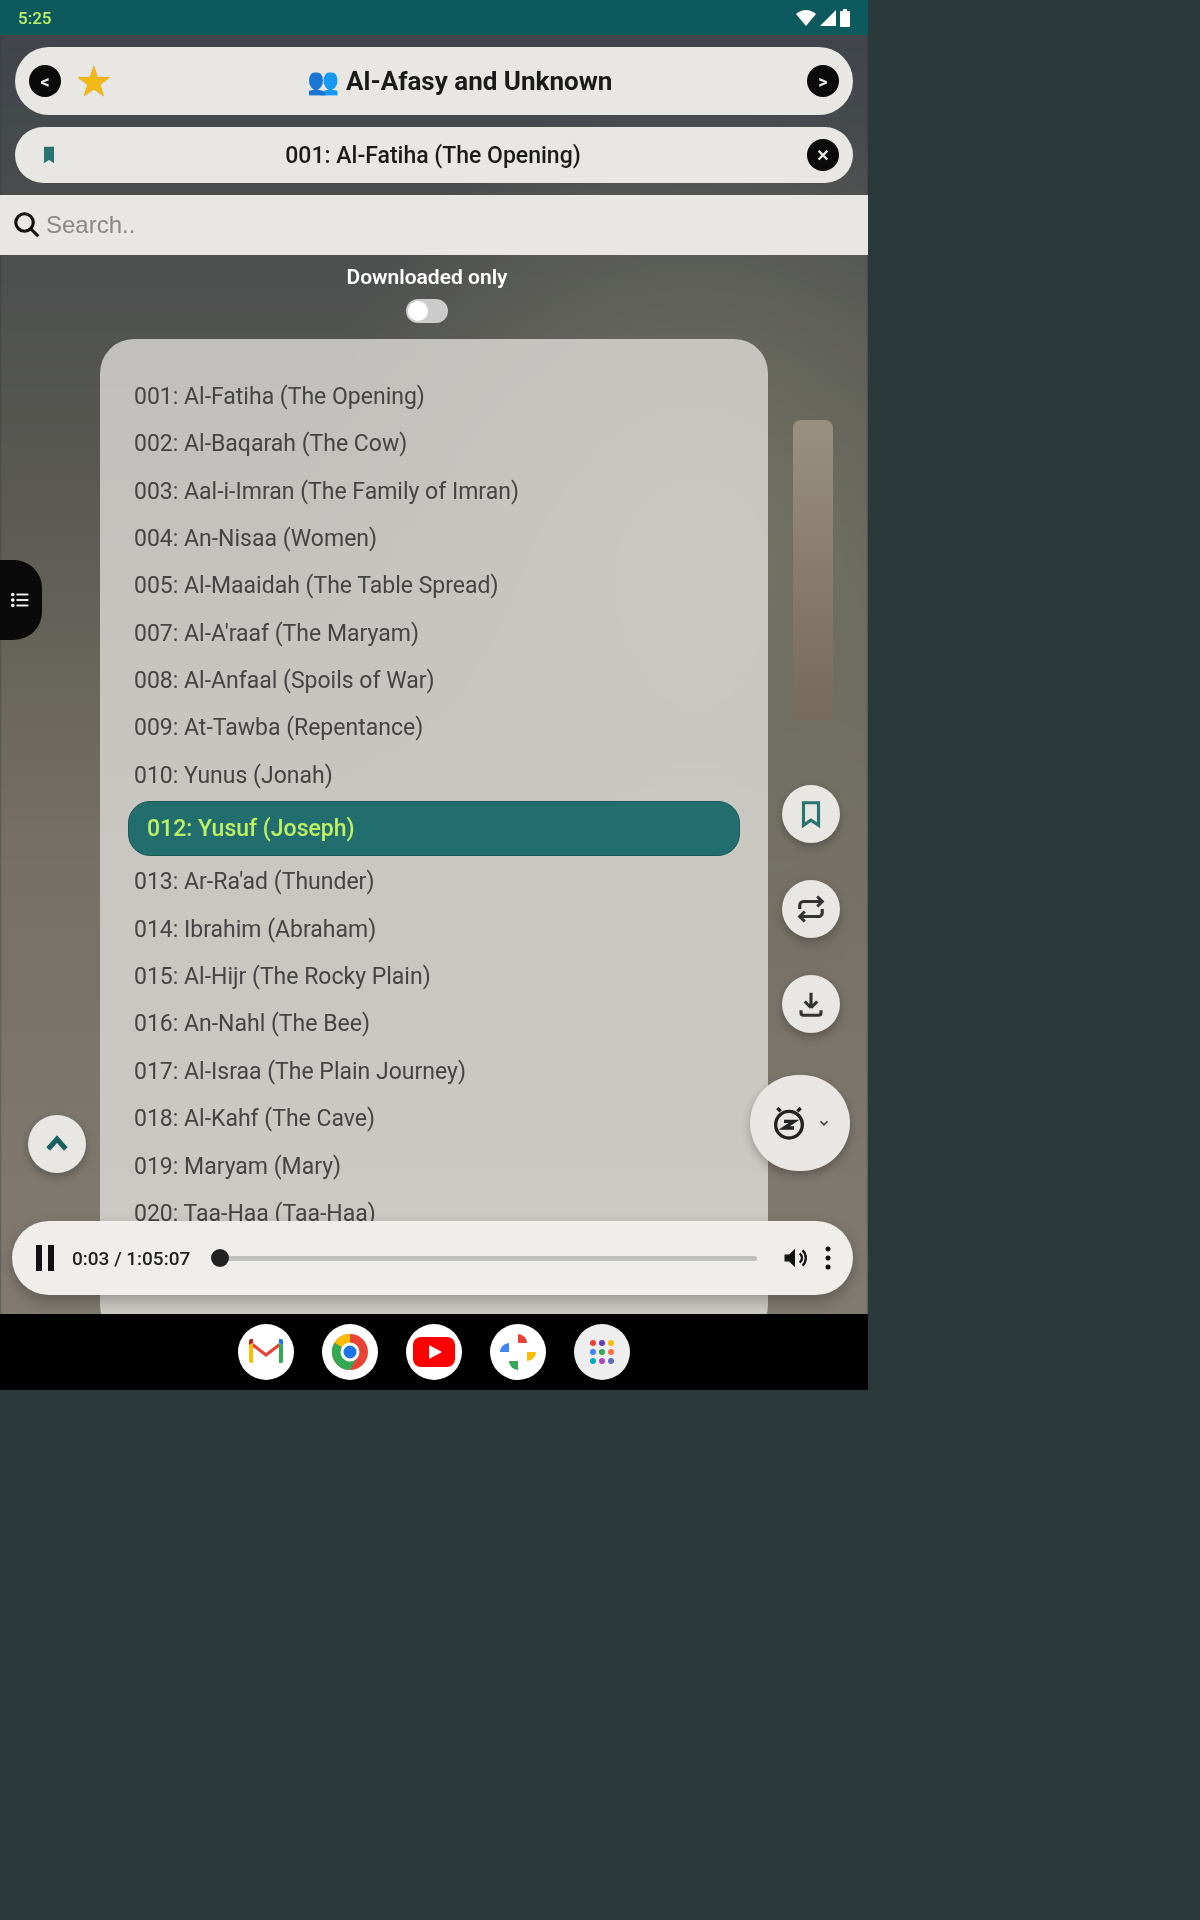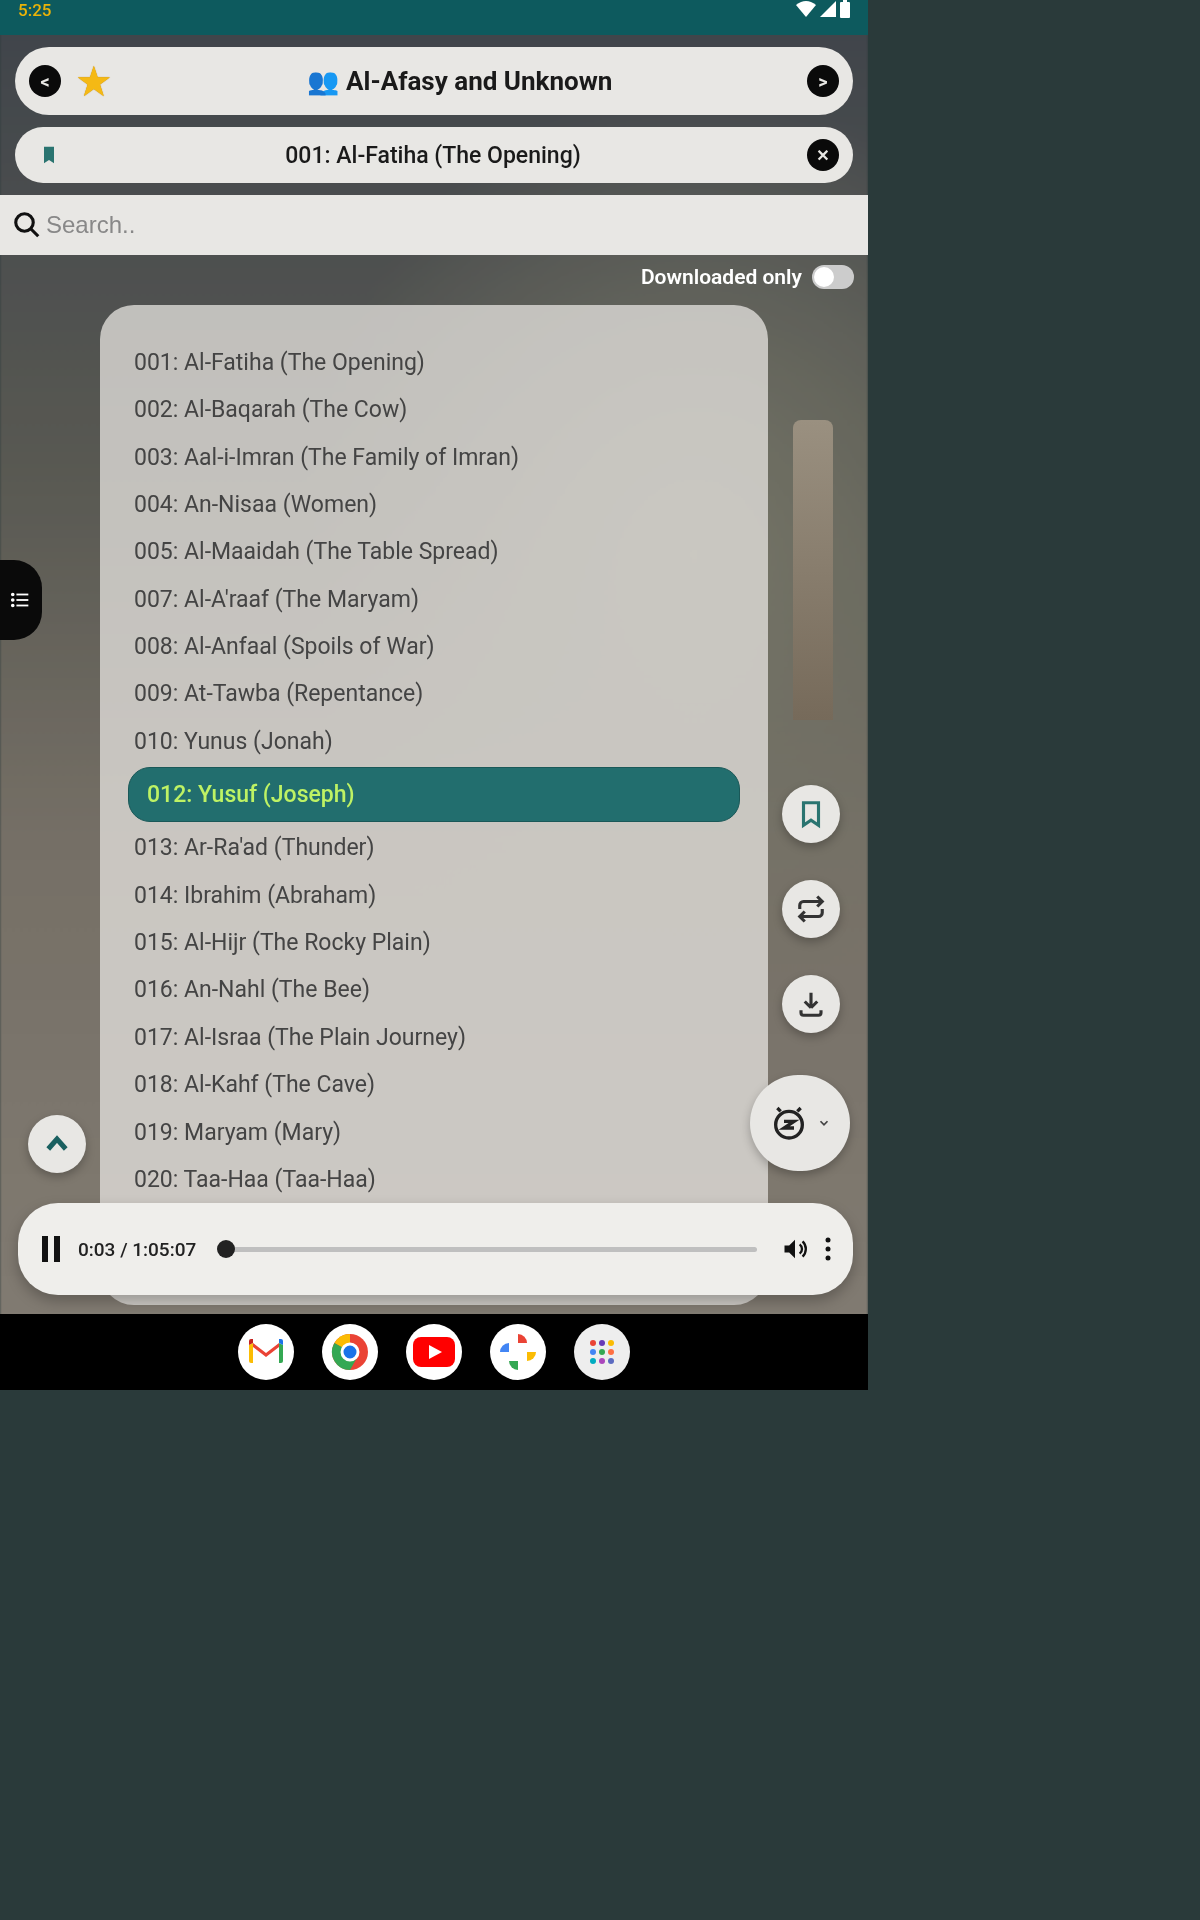--- a/index.html
+++ b/index.html
@@ -32,23 +32,23 @@
     width:40px; height:300px;
     background:linear-gradient(#9a9080,#766a5a);
     border-radius:8px 8px 0 0;
   }
 
   
   .statusbar {
     position: relative;
     height: 35px;
     background: #0d5a5e;
-    color: #eab308;
+    color: #bef264;
     display: flex;
-    align-items: flex-start;
+    align-items: center;
     justify-content: space-between;
     padding: 0 18px;
     font-size: 17px;
     font-weight: 500;
   }
   .status-icons { display: flex; gap: 4px; align-items: center; }
 
   
   .topzone { position: relative; padding: 12px 15px 0 15px; }
   .pill {
@@ -88,23 +88,23 @@
   .search-icon { width: 30px; height: 30px; }
   .search-input {
     border: none; outline: none; background: transparent;
     font-size: 24px; color: #666; flex: 1;
   }
   .search-input::placeholder { color: #888; }
 
   
   .dl-row {
     position: relative;
-    display: flex; justify-content: flex-end; align-items: flex-end;
+    display: flex; justify-content: flex-end; align-items: center;
     gap: 10px; padding: 10px 14px 6px 0;
-    color: #fff; font-size: 21px; font-weight: 600;
+    color: #fff; font-size: 21px; font-weight: 600; flex-direction: column;
   }
   .toggle {
     width: 42px; height: 24px; background: #ccc; border-radius: 12px; position: relative;
   }
   .toggle::after {
     content: ""; position: absolute; left: 2px; top: 2px;
     width: 20px; height: 20px; border-radius: 50%; background: #fff;
   }
 
   
@@ -154,22 +154,22 @@
     position:absolute; right:18px; top:1075px;
     width:100px;height:96px;border-radius:48px;
     background:#e8e7e4;
     display:flex;align-items:center;justify-content:center;gap:8px;
     box-shadow:0 4px 10px rgba(0,0,0,0.25);
   }
 
   
   .player {
     position: absolute;
-    left: 18px; right: 15px; bottom: 95px;
-    height: 92px;
+    left: 12px; right: 15px; bottom: 95px;
+    height: 74px;
     background: #efeeeb;
     border-radius: 40px;
     display: flex; align-items: center;
     padding: 0 22px; gap: 16px;
     box-shadow: 0 6px 14px rgba(0,0,0,0.25);
     justify-content: space-between;
   }
   .player .time { font-size: 19px; color: #222; font-weight: 500; }
   .track {
     flex: 1; height: 5px; background: #bfbfbf; border-radius: 3px; position: relative;

